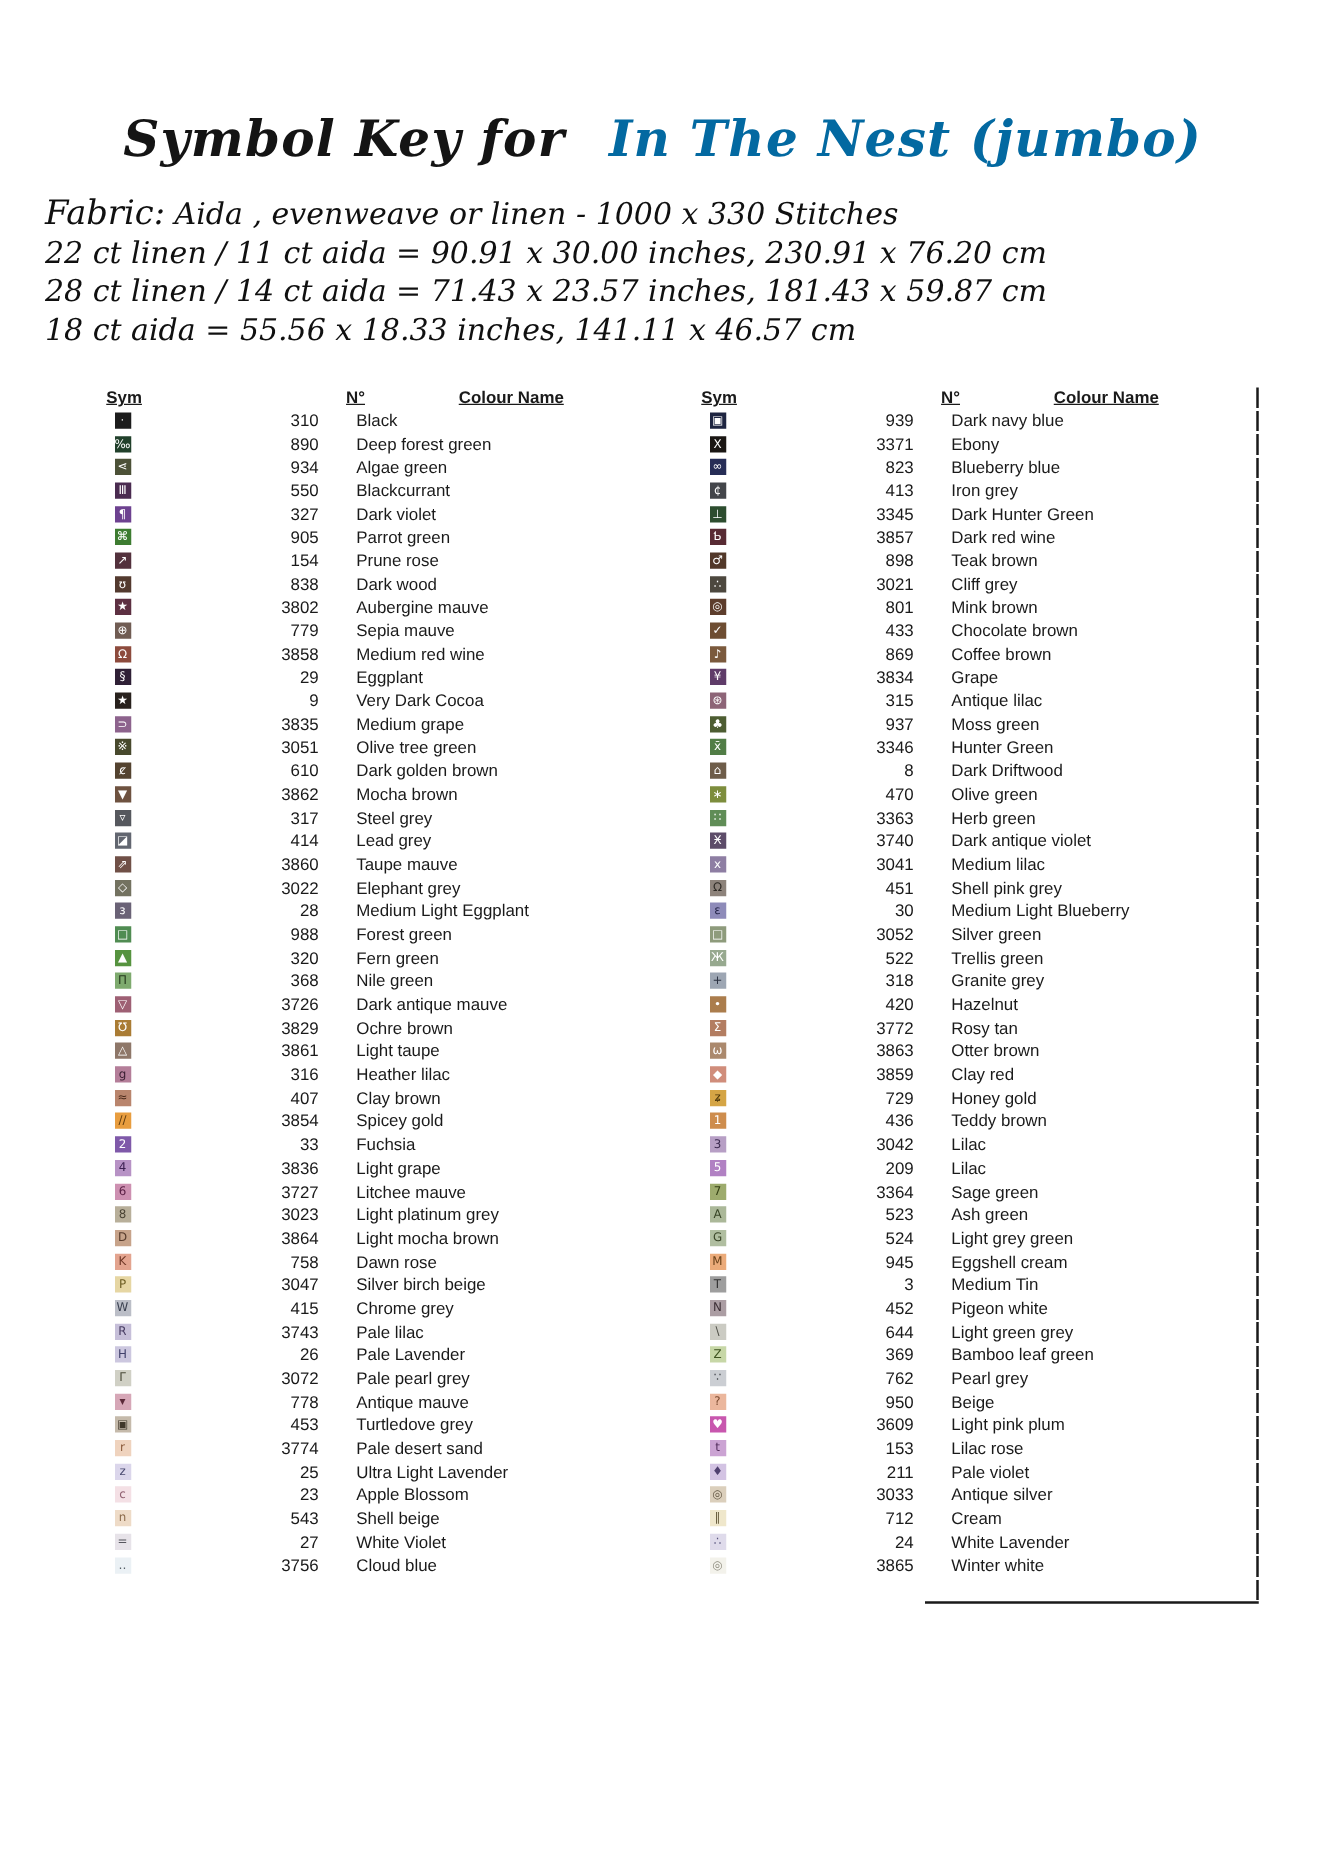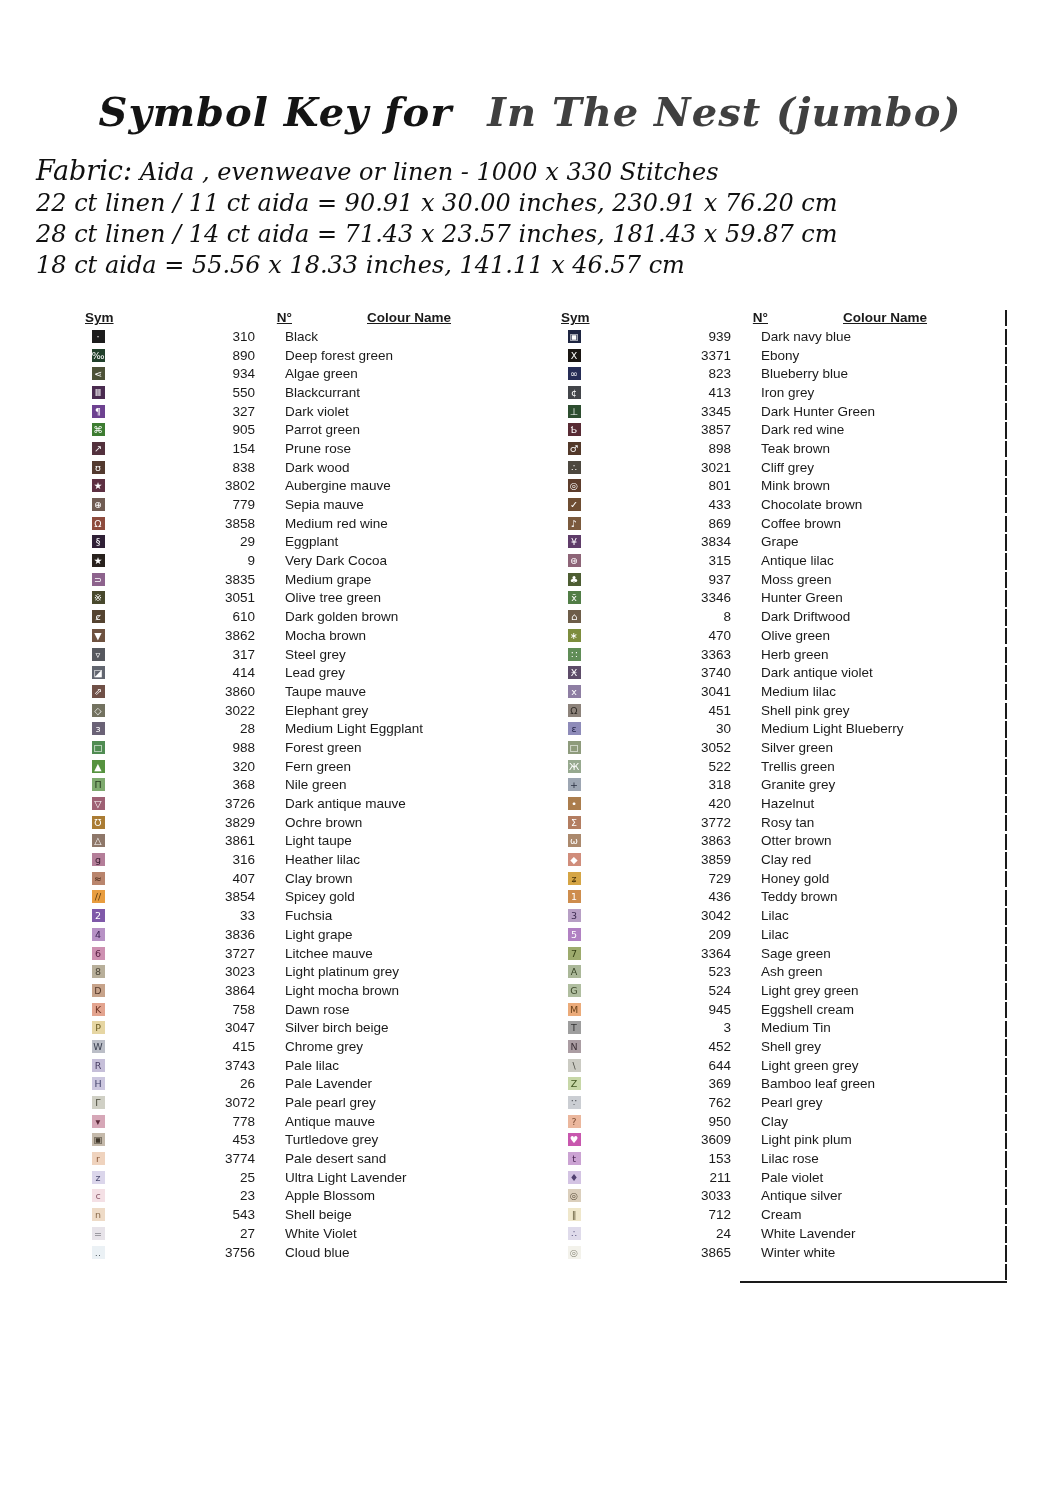--- a/index.html
+++ b/index.html
@@ -34,21 +34,21 @@
 
   .vline{position:absolute;left:1005px;top:310px;width:2px;height:972px;
          background:repeating-linear-gradient(to bottom,#1a1a1a 0px,#1a1a1a 16.5px,rgba(0,0,0,0) 16.5px,rgba(0,0,0,0) 18.7px);}
   .bline{position:absolute;left:740px;top:1281px;width:267px;height:2px;background:#1a1a1a;}
 </style>
 </head>
 <body>
 
 <div class="title">
   <span class="t-prefix" style="color: rgb(20, 20, 20);">Symbol Key for</span>
-  <span class="t-name" style="color: #404040;">In The Nest (jumbo)</span>
+  <span class="t-name" style="color: #0369a1;">In The Nest (jumbo)</span>
 </div>
 
 <div class="fabric" id="fabric">
     <div class="fabric-line"><span class="b lead">Fabric:</span><span>  Aida , evenweave or  linen </span><span class="b">- 1000 x 330</span><span> Stitches</span></div>
     <div class="fabric-line"><span>22 ct </span><span class="b">linen</span><span> / 11 ct </span><span class="b">aida</span><span> = 90.91 x 30.00 inches, 230.91 x 76.20 cm</span></div>
     <div class="fabric-line"><span>28 ct </span><span class="b">linen</span><span> / 14 ct </span><span class="b">aida</span><span> = 71.43 x 23.57 inches, 181.43 x 59.87 cm</span></div>
     <div class="fabric-line"><span>18 ct </span><span class="b">aida</span><span>  = 55.56 x 18.33 inches, 141.11 x 46.57 cm</span></div>
   </div>
 
 <div class="col col-left">
@@ -682,21 +682,21 @@
           <span class="sym" style="background: rgb(158, 158, 158); color: rgb(51, 51, 51);">T</span>
         </span>
         <span class="num">3</span>
         <span class="name">Medium Tin</span>
       </div>
       <div class="row">
         <span class="sym-cell">
           <span class="sym" style="background: rgb(171, 157, 163); color: rgb(61, 48, 55);">N</span>
         </span>
         <span class="num">452</span>
-        <span class="name">Shell grey</span>
+        <span class="name">Pigeon white</span>
       </div>
       <div class="row">
         <span class="sym-cell">
           <span class="sym" style="background: rgb(203, 203, 195); color: rgb(75, 75, 67);">\</span>
         </span>
         <span class="num">644</span>
         <span class="name">Light green grey</span>
       </div>
       <div class="row">
         <span class="sym-cell">
@@ -710,21 +710,21 @@
           <span class="sym" style="background: rgb(203, 206, 211); color: rgb(68, 71, 77);">∵</span>
         </span>
         <span class="num">762</span>
         <span class="name">Pearl grey</span>
       </div>
       <div class="row">
         <span class="sym-cell">
           <span class="sym" style="background: rgb(235, 183, 157); color: rgb(123, 75, 49);">?</span>
         </span>
         <span class="num">950</span>
-        <span class="name">Clay</span>
+        <span class="name">Beige</span>
       </div>
       <div class="row">
         <span class="sym-cell">
           <span class="sym" style="background: rgb(200, 87, 174); color: rgb(255, 255, 255);">♥</span>
         </span>
         <span class="num">3609</span>
         <span class="name">Light pink plum</span>
       </div>
       <div class="row">
         <span class="sym-cell">

